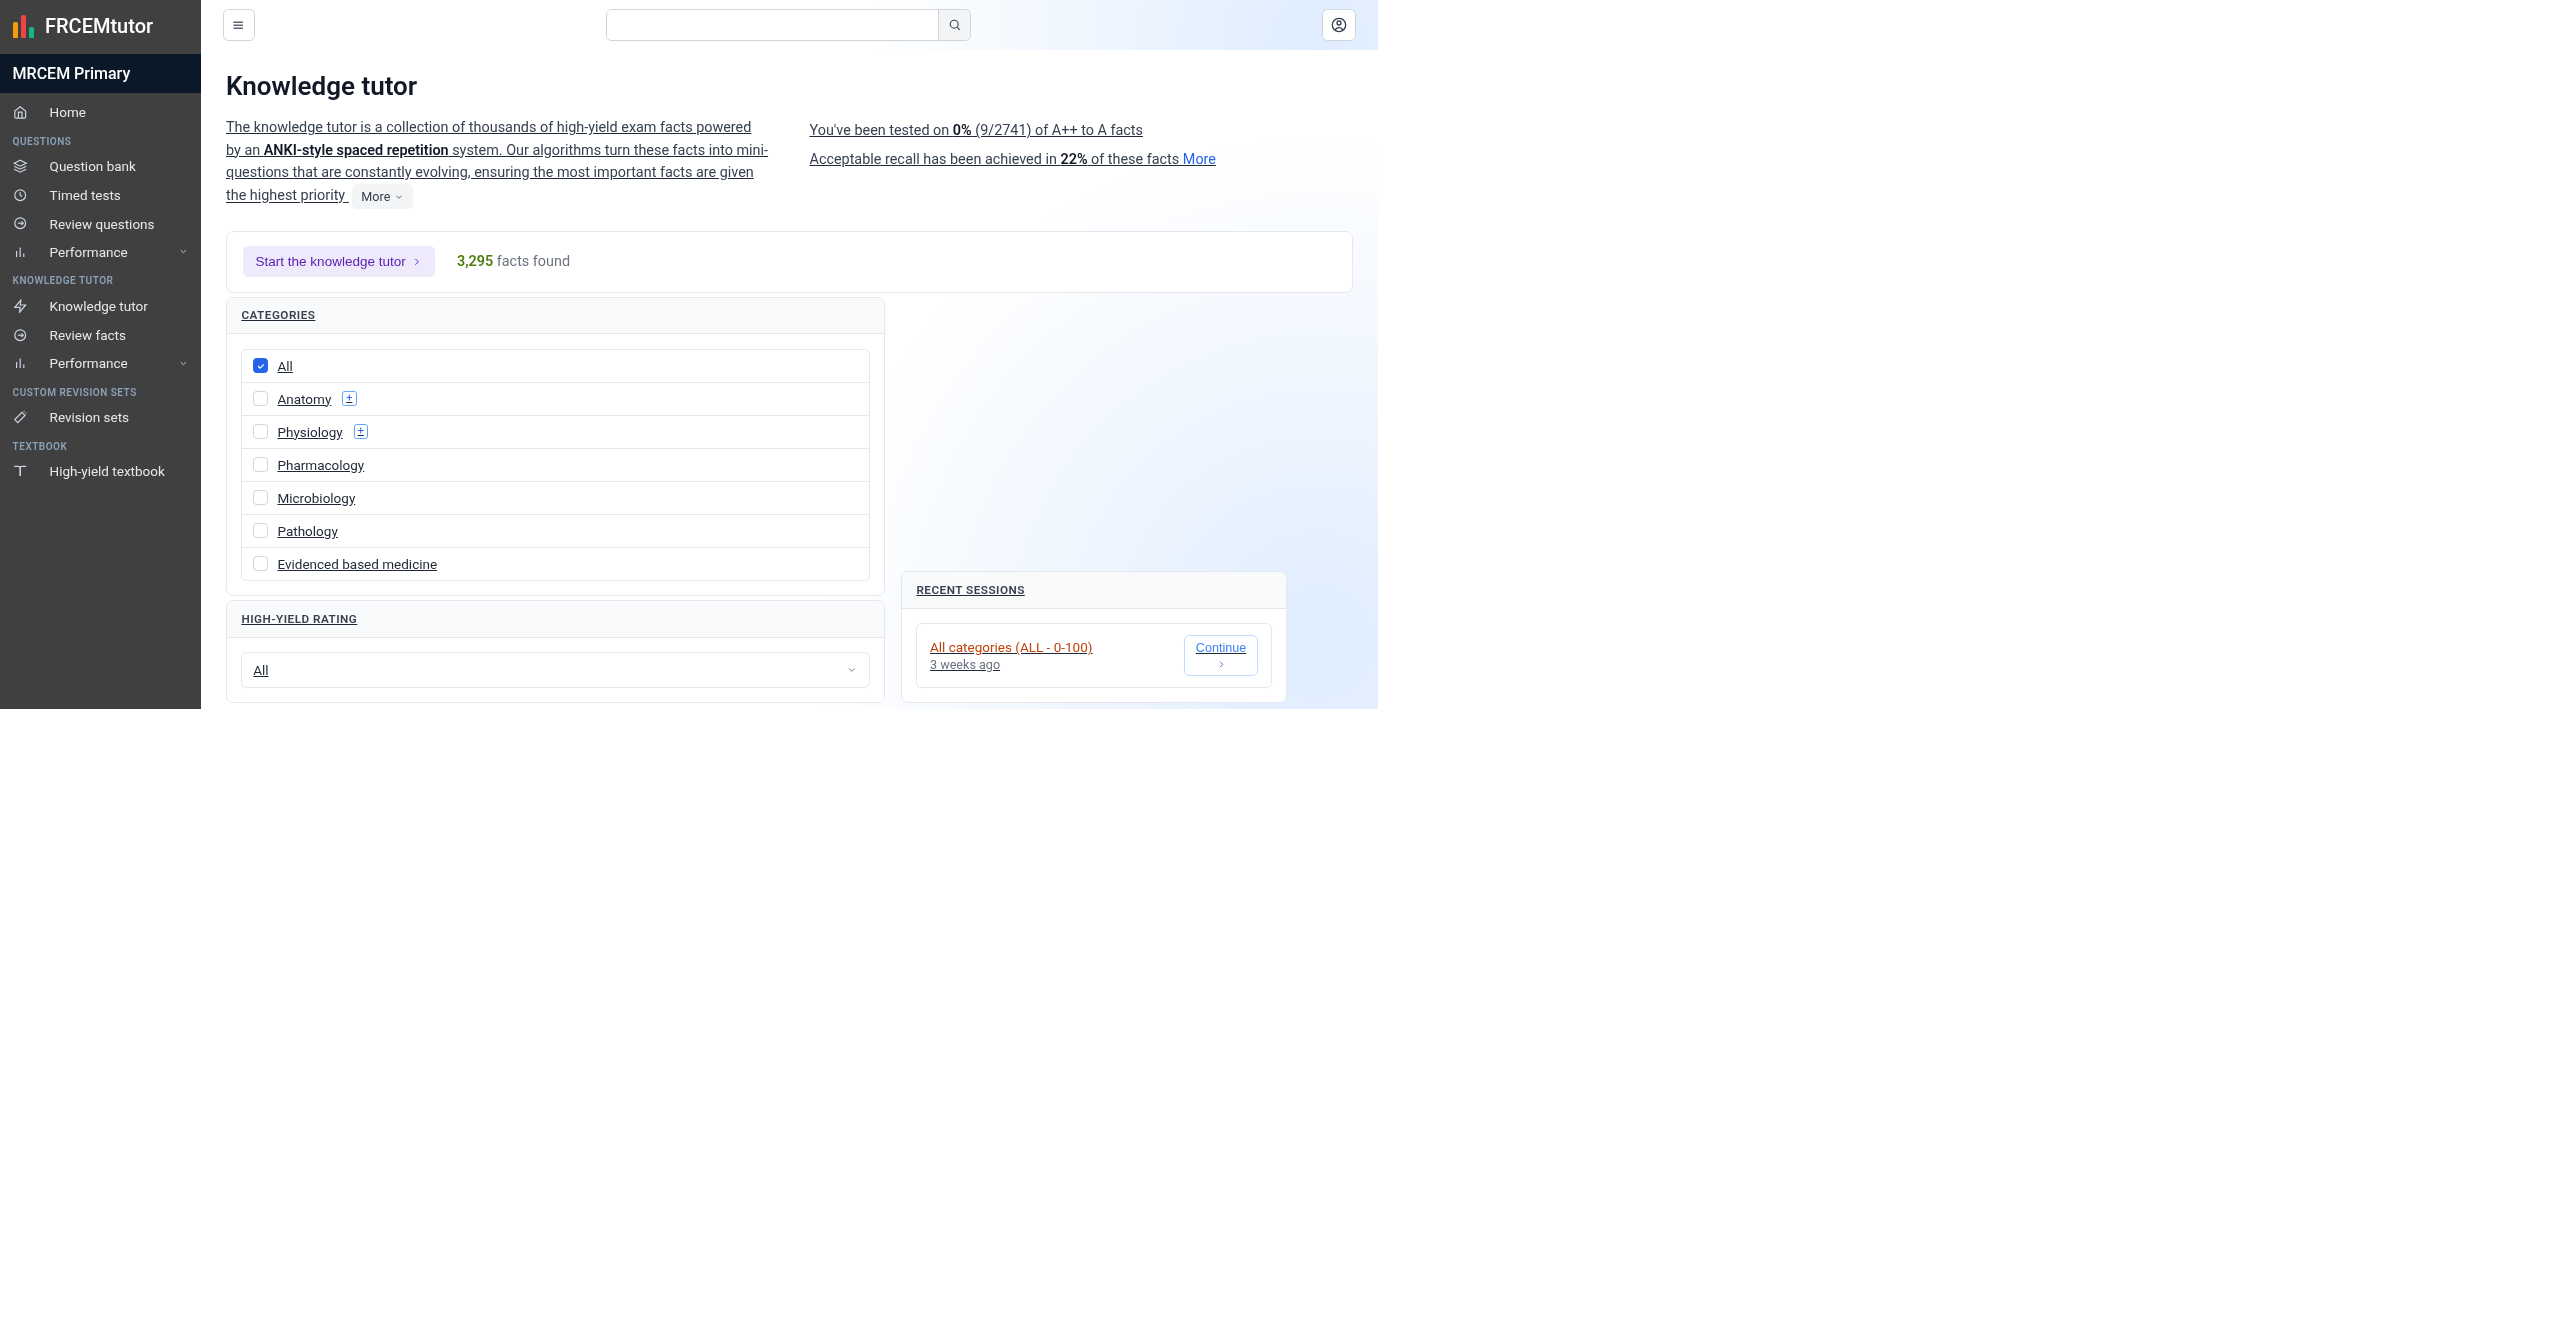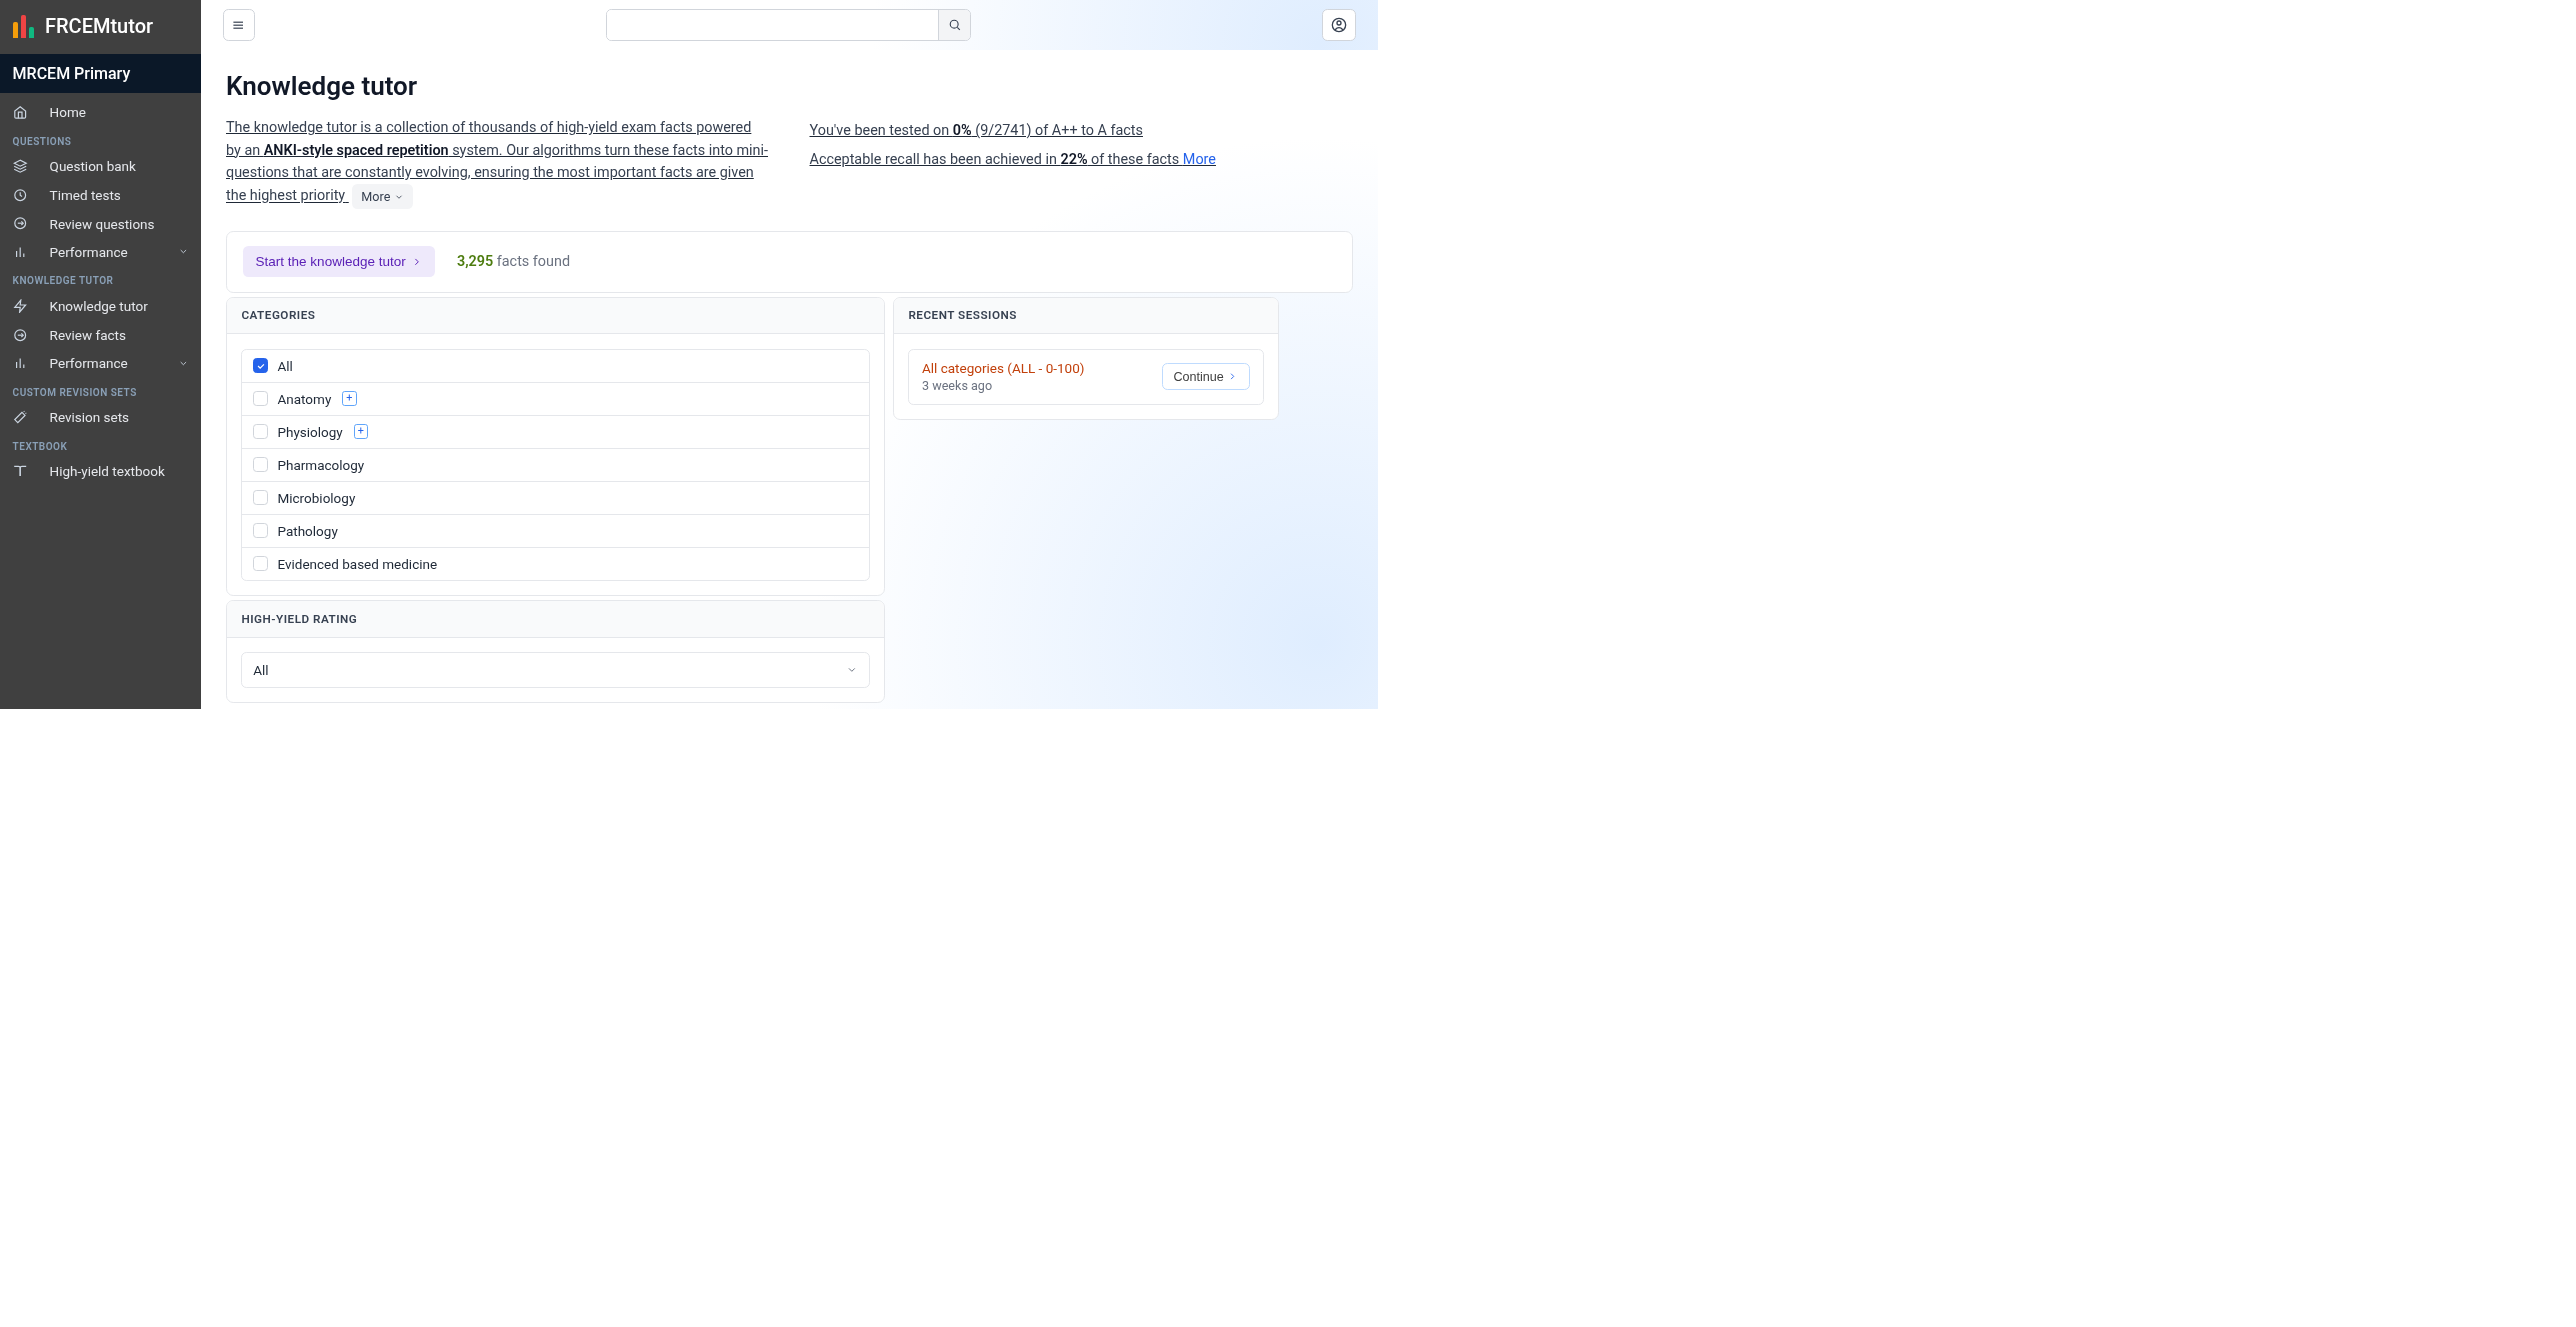--- a/index.html
+++ b/index.html
@@ -174,21 +174,21 @@
     font-size: 13.5px;
     padding: 8px 12.6px;
     border: none;
     border-radius: 5.4px;
     cursor: pointer;
   }
   .facts-found { font-size: 14.4px; color: #6b7280; }
   .facts-found .bold { color: #4d7c0f; text-align: center; }
 
   .two-col {
-    display: flex; gap: 8px; align-items: flex-start;
+    display: flex; gap: 16px; align-items: flex-end; text-decoration: underline;
   }
   .col-wide { flex: 1; max-width: 659px; }
   .col-narrow { width: 386px; }
 
   .card-head {
     padding: 10.8px 14.4px;
     border-bottom: 0.9px solid #e5e7eb;
     background: #f9fafb;
     border-radius: 7.2px 7.2px 0 0;
     font-size: 11.7px;
@@ -248,27 +248,28 @@
     border: 0.9px solid #e5e7eb;
     border-radius: 5.4px;
     display: flex; align-items: center;
     padding: 10.8px 12.6px;
   }
   .session-info { flex:1; }
   .session-title { font-size: 13.5px; color:#c2410c; }
   .session-sub { font-size: 12.6px; color:#6b7280; margin-top:1.8px; }
   .continue-btn {
     border: 0.9px solid #bfdbfe;
-    color: #404040;
+    color: #3b82f6;
     background: #fff;
     font-size: 12.6px;
     padding: 5.4px 10.8px;
     border-radius: 5.4px;
     display: inline-flex; align-items: center; gap: 3.6px;
     cursor: pointer;
+    flex-direction: column;
   }
 </style>
 </head>
 <body>
 
 <div class="app">
 
   <aside class="sidebar">
     <div class="brand">
       <div class="logo">

